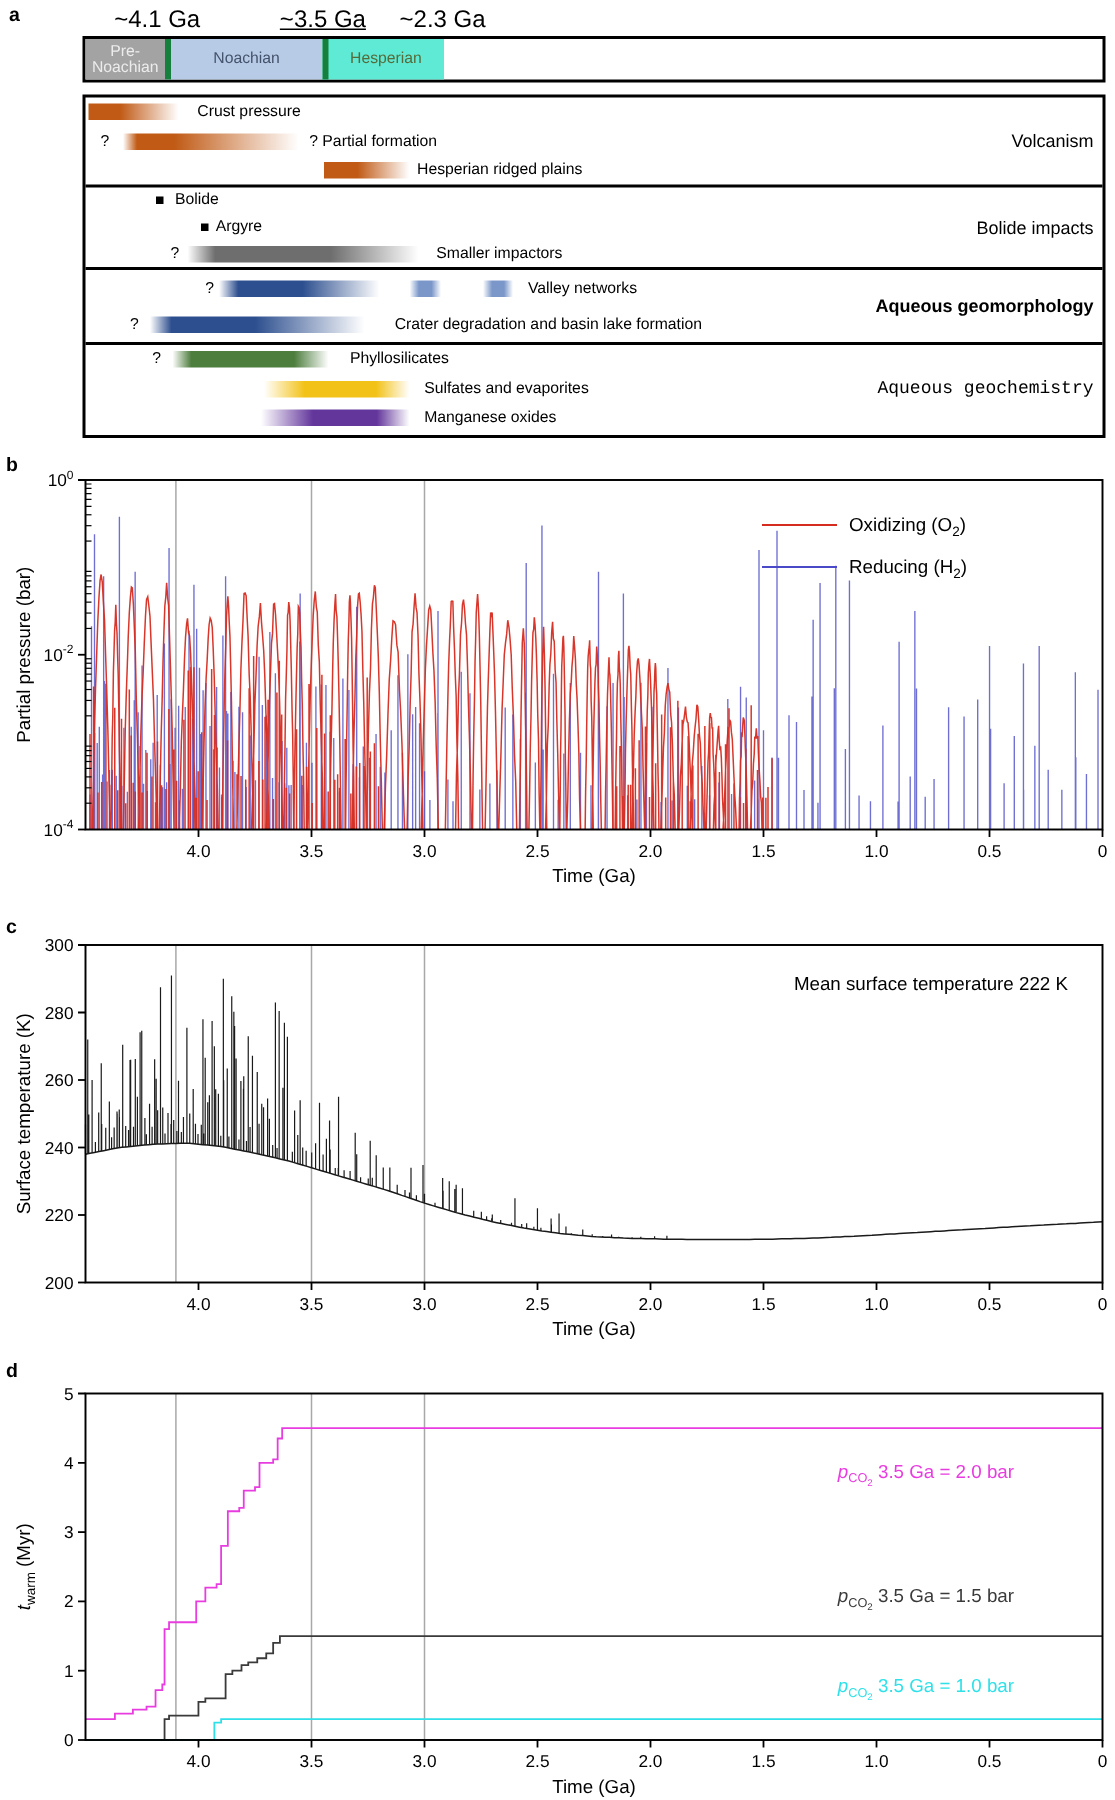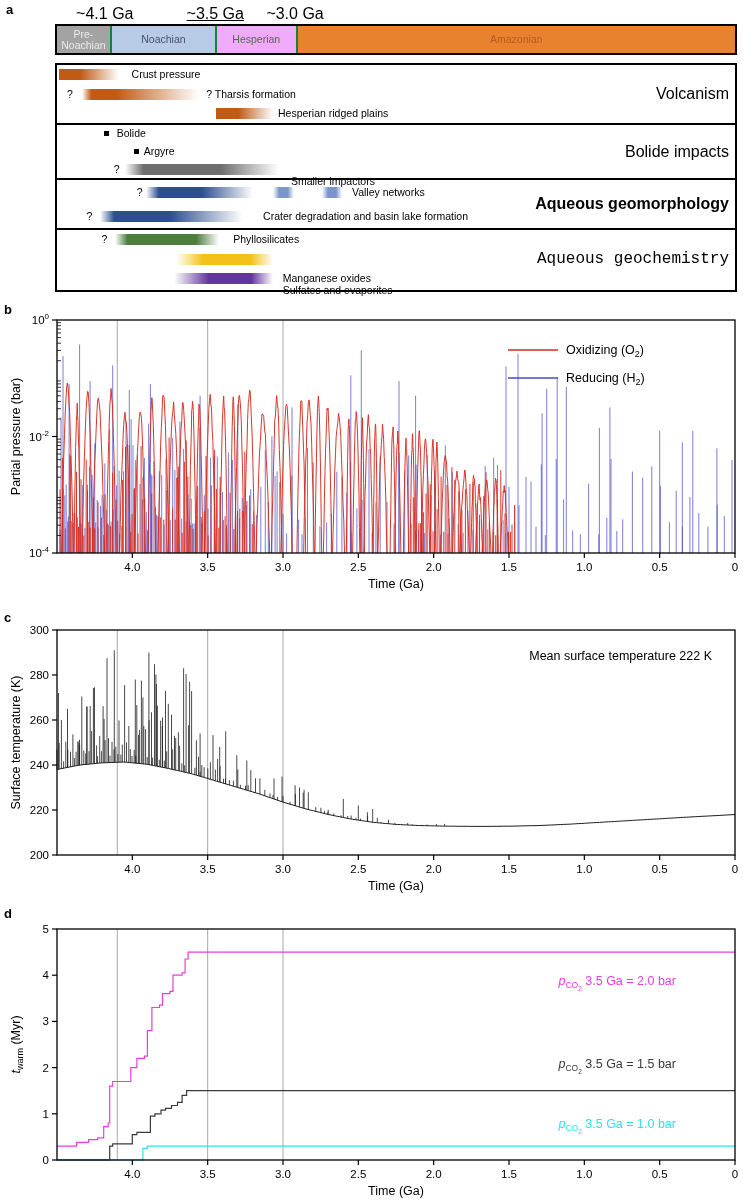--- a/index.html
+++ b/index.html
@@ -7,26 +7,26 @@
        font-family:"Liberation Sans","DejaVu Sans",sans-serif;overflow:hidden;}
   .pletter{position:absolute;font-weight:bold;font-size:13px;color:#000;}
   
   #panelA{position:absolute;left:0;top:0;width:743px;height:300px;}
   #eraMarkers{position:absolute;left:55px;top:5px;width:682px;height:16px;}
   .eraMark{position:absolute;transform:translateX(-50%);font-size:16px;color:#000;white-space:nowrap;}
   #eraBar{position:absolute;left:55px;top:24px;width:682px;height:31px;
           border:2px solid #000;box-sizing:border-box;display:flex;}
   .era{height:100%;display:flex;align-items:center;justify-content:center;
        text-align:center;font-size:10.5px;line-height:11px;box-sizing:border-box;}
-  .era+.era{border-left:2px solid #15803d;}
+  .era+.era{border-left:4px solid #15803d;}
   #aBox{position:absolute;left:55px;top:63px;width:682px;height:229px;
         border:2px solid #000;box-sizing:border-box;}
   .sect{position:relative;width:100%;box-sizing:border-box;}
   .sect+.sect{border-top:2px solid #000;}
-  .sectLabel{position:absolute;right:6px;font-size:16px;color:#000;white-space:nowrap;}
+  .sectLabel{position:absolute;right:6px;font-size:12px;color:#000;white-space:nowrap;}
   .tbar{position:absolute;height:11px;}
   .tlabel{position:absolute;font-size:10.5px;line-height:11px;color:#000;white-space:nowrap;}
   .qmark{position:absolute;font-size:10.5px;line-height:11px;color:#000;transform:translateX(-50%);}
   .sqmark{position:absolute;width:5px;height:5px;background:#000;}
   
   .svgwrap{position:absolute;left:0;width:743px;}
   svg text{font-family:"Liberation Sans","DejaVu Sans",sans-serif;}
 </style>
 </head>
 <body>
@@ -34,67 +34,66 @@
 <div id="fig">
   <div class="pletter" style="left:6px;top:2px;">a</div>
   <div class="pletter" style="left:4px;top:302px;">b</div>
   <div class="pletter" style="left:4px;top:610px;">c</div>
   <div class="pletter" style="left:4px;top:906px;">d</div>
 
   <div id="panelA">
     <div id="eraMarkers">
         <div class="eraMark" style="left: 7.3%;">~4.1 Ga</div>
         <div class="eraMark" style="left: 23.5%; text-decoration: underline;">~3.5 Ga</div>
-        <div class="eraMark" style="left: 35.2%;">~3.0 Ga</div>
+        <div class="eraMark" style="left: 35.2%;">~2.3 Ga</div>
       </div>
     <div id="eraBar">
         <div class="era" style="width: 7.8%; background: rgb(163, 163, 163); color: rgb(236, 236, 236);">Pre-Noachian</div>
         <div class="era" style="width: 15.5%; background: rgb(183, 203, 230); color: rgb(68, 83, 107);">Noachian</div>
-        <div class="era" style="width: 11.9%; background: #f0abfc; color: rgb(86, 107, 60);">Hesperian</div>
-        <div class="era" style="width: 64.8%; background: rgb(232, 130, 47); color: rgb(184, 92, 30);">Amazonian</div>
+        <div class="era" style="width: 11.9%; background: #5eead4; color: rgb(86, 107, 60);">Hesperian</div>
       </div>
     <div id="aBox">
         <div class="sect" style="height: 58px;">
           <span class="sectLabel" style="top: 50%; transform: translateY(-50%);">Volcanism</span>
           <div class="tbar" style="left: 0.3%; width: 8.9%; top: calc(16.6667% - 5.5px); background: linear-gradient(90deg, rgba(192, 90, 21, 0) 0%, rgb(192, 90, 21) 0%, rgb(192, 90, 21) 35%, rgba(192, 90, 21, 0) 100%);"></div>
           <span class="tlabel" style="left: 11%; top: calc(16.6667% - 5.5px);">Crust pressure</span>
           <span class="qmark" style="left: 1.9%; top: calc(50% - 5.5px);">?</span>
           <div class="tbar" style="left: 3.7%; width: 17.3%; top: calc(50% - 5.5px); background: linear-gradient(90deg, rgba(192, 90, 21, 0) 0%, rgb(192, 90, 21) 8%, rgb(192, 90, 21) 29%, rgba(192, 90, 21, 0) 100%);"></div>
-          <span class="tlabel" style="left: 22%; top: calc(50% - 5.5px);">? Tharsis formation</span>
+          <span class="tlabel" style="left: 22%; top: calc(50% - 5.5px);">? Partial formation</span>
           <div class="tbar" style="left: 23.5%; width: 8.3%; top: calc(83.3333% - 5.5px); background: linear-gradient(90deg, rgba(192, 90, 21, 0) 0%, rgb(192, 90, 21) 0%, rgb(192, 90, 21) 39%, rgba(192, 90, 21, 0) 100%);"></div>
           <span class="tlabel" style="left: 32.6%; top: calc(83.3333% - 5.5px);">Hesperian ridged plains</span>
         </div>
         <div class="sect" style="height: 55px;">
           <span class="sectLabel" style="top: 50%; transform: translateY(-50%);">Bolide impacts</span>
           <div class="sqmark" style="left: 7%; top: calc(16.6667% - 2.5px);"></div>
           <span class="tlabel" style="left: 8.8%; top: calc(16.6667% - 5.5px);">Bolide</span>
           <div class="sqmark" style="left: 11.3%; top: calc(50% - 2.5px);"></div>
           <span class="tlabel" style="left: 12.8%; top: calc(50% - 5.5px);">Argyre</span>
           <span class="qmark" style="left: 8.8%; top: calc(83.3333% - 5.5px);">?</span>
           <div class="tbar" style="left: 10%; width: 22.7%; top: calc(83.3333% - 5.5px); background: linear-gradient(90deg, rgba(110, 110, 110, 0) 0%, rgb(110, 110, 110) 12%, rgb(110, 110, 110) 62%, rgba(110, 110, 110, 0) 100%);"></div>
-          <span class="tlabel" style="left: 34.5%; top: calc(83.3333% - 5.5px); margin-top: 12px;">Smaller impactors</span>
+          <span class="tlabel" style="left: 34.5%; top: calc(83.3333% - 5.5px);">Smaller impactors</span>
         </div>
         <div class="sect" style="height: 50px;">
           <span class="sectLabel" style="top: 50%; transform: translateY(-50%); font-weight: bold;">Aqueous geomorphology</span>
           <span class="qmark" style="left: 12.2%; top: calc(25% - 5.5px);">?</span>
           <div class="tbar" style="left: 13.2%; width: 15.7%; top: calc(25% - 5.5px); background: linear-gradient(90deg, rgba(45, 79, 143, 0) 0%, rgb(45, 79, 143) 12%, rgb(45, 79, 143) 52%, rgba(45, 79, 143, 0) 100%);"></div>
           <div class="tbar" style="left: 31.8%; width: 3.1%; top: calc(25% - 5.5px); background: linear-gradient(90deg, rgba(123, 151, 201, 0) 0%, rgb(123, 151, 201) 30%, rgb(123, 151, 201) 70%, rgba(123, 151, 201, 0) 100%);"></div>
           <div class="tbar" style="left: 39.1%; width: 3%; top: calc(25% - 5.5px); background: linear-gradient(90deg, rgba(123, 151, 201, 0) 0%, rgb(123, 151, 201) 30%, rgb(123, 151, 201) 70%, rgba(123, 151, 201, 0) 100%);"></div>
           <span class="tlabel" style="left: 43.5%; top: calc(25% - 5.5px); text-align: center;">Valley networks</span>
           <span class="qmark" style="left: 4.8%; top: calc(75% - 5.5px);">?</span>
           <div class="tbar" style="left: 6.3%; width: 21.1%; top: calc(75% - 5.5px); background: linear-gradient(90deg, rgba(45, 79, 143, 0) 0%, rgb(45, 79, 143) 10%, rgb(45, 79, 143) 49%, rgba(45, 79, 143, 0) 100%);"></div>
           <span class="tlabel" style="left: 30.4%; top: calc(75% - 5.5px);">Crater degradation and basin lake formation</span>
         </div>
         <div class="sect" style="height: 60px;">
           <span class="sectLabel" style="top: 50%; transform: translateY(-50%); font-family: Liberation Mono, monospace;">Aqueous geochemistry</span>
           <span class="qmark" style="left: 7%; top: calc(16.6667% - 5.5px);">?</span>
           <div class="tbar" style="left: 8.5%; width: 15.4%; top: calc(16.6667% - 5.5px); background: linear-gradient(90deg, rgba(78, 126, 62, 0) 0%, rgb(78, 126, 62) 12%, rgb(78, 126, 62) 78%, rgba(78, 126, 62, 0) 100%);"></div>
           <span class="tlabel" style="left: 26%; top: calc(16.6667% - 5.5px); text-align: center;">Phyllosilicates</span>
           <div class="tbar" style="left: 17.6%; width: 14.2%; top: calc(50% - 5.5px); background: linear-gradient(90deg, rgba(242, 194, 24, 0) 0%, rgb(242, 194, 24) 28%, rgb(242, 194, 24) 77%, rgba(242, 194, 24, 0) 100%);"></div>
-          <span class="tlabel" style="left: 33.3%; top: calc(50% - 5.5px); margin-top: 31px;">Sulfates and evaporites</span>
+          <span class="tlabel" style="left: 33.3%; top: calc(50% - 5.5px);">Sulfates and evaporites</span>
           <div class="tbar" style="left: 17.3%; width: 14.5%; top: calc(83.3333% - 5.5px); background: linear-gradient(90deg, rgba(99, 54, 155, 0) 0%, rgb(99, 54, 155) 35%, rgb(99, 54, 155) 78%, rgba(99, 54, 155, 0) 100%);"></div>
           <span class="tlabel" style="left: 33.3%; top: calc(83.3333% - 5.5px);">Manganese oxides</span>
         </div>
       </div>
   </div>
 
   <div class="svgwrap" id="wrapB" style="top:304px;height:296px;"><svg width="743" height="296" viewBox="0 0 743 296">
         <line x1="117.26666666666671" x2="117.26666666666671" y1="16" y2="249" stroke="#a8a8a8" stroke-width="1"></line>
         <line x1="207.66666666666666" x2="207.66666666666666" y1="16" y2="249" stroke="#a8a8a8" stroke-width="1"></line>
         <line x1="283" x2="283" y1="16" y2="249" stroke="#a8a8a8" stroke-width="1"></line>

